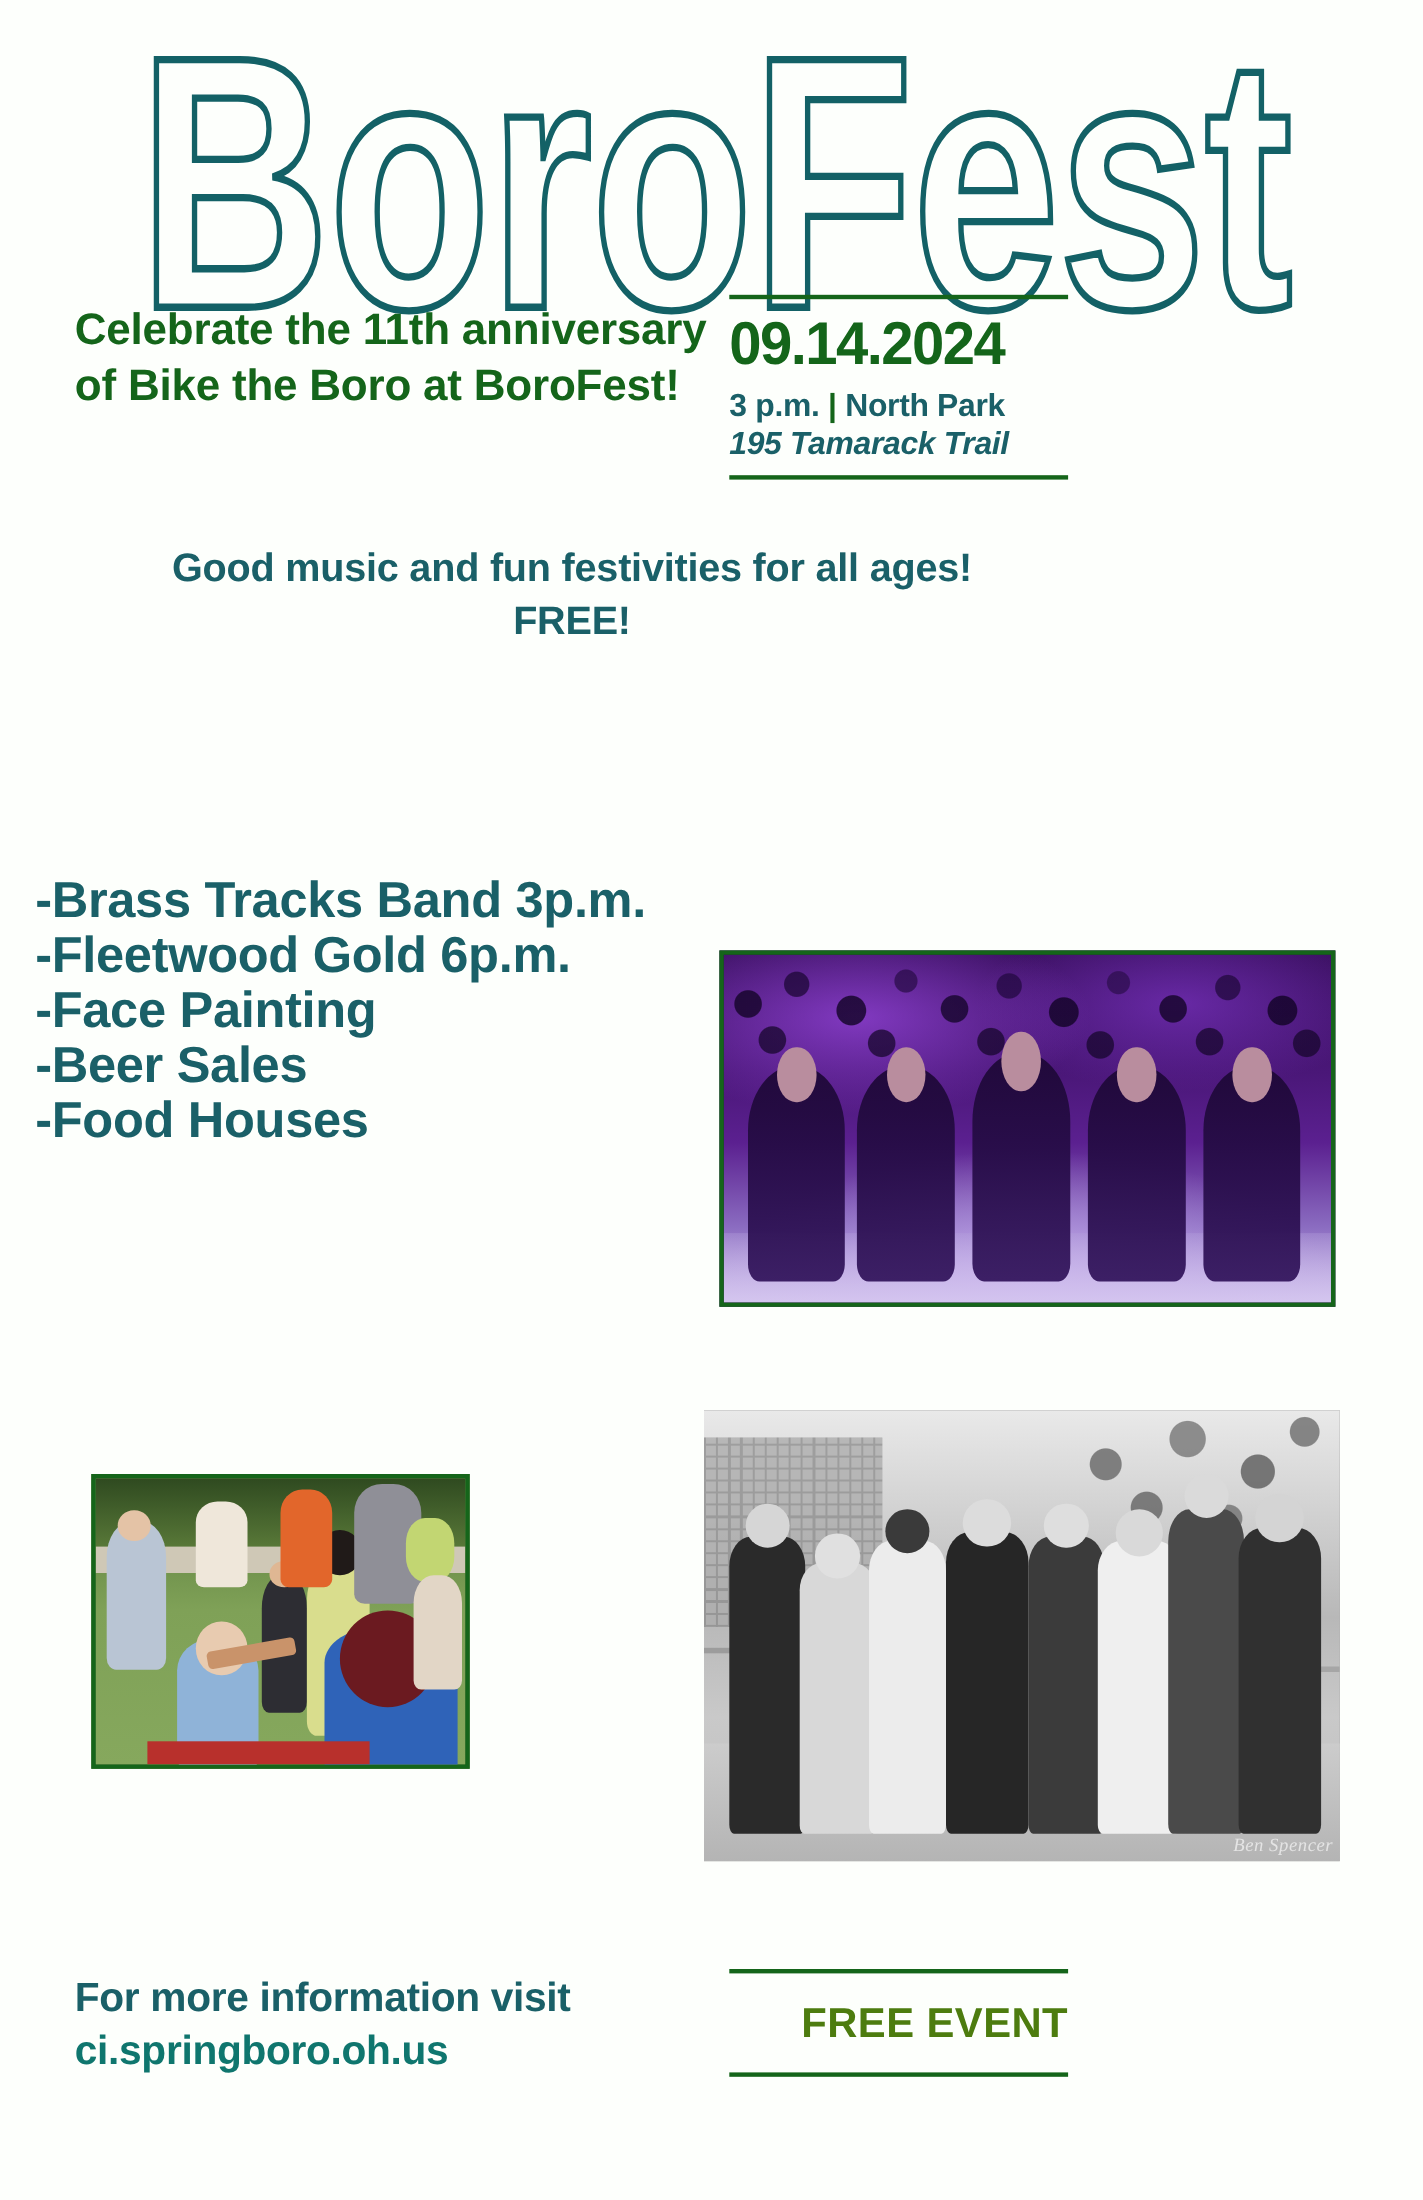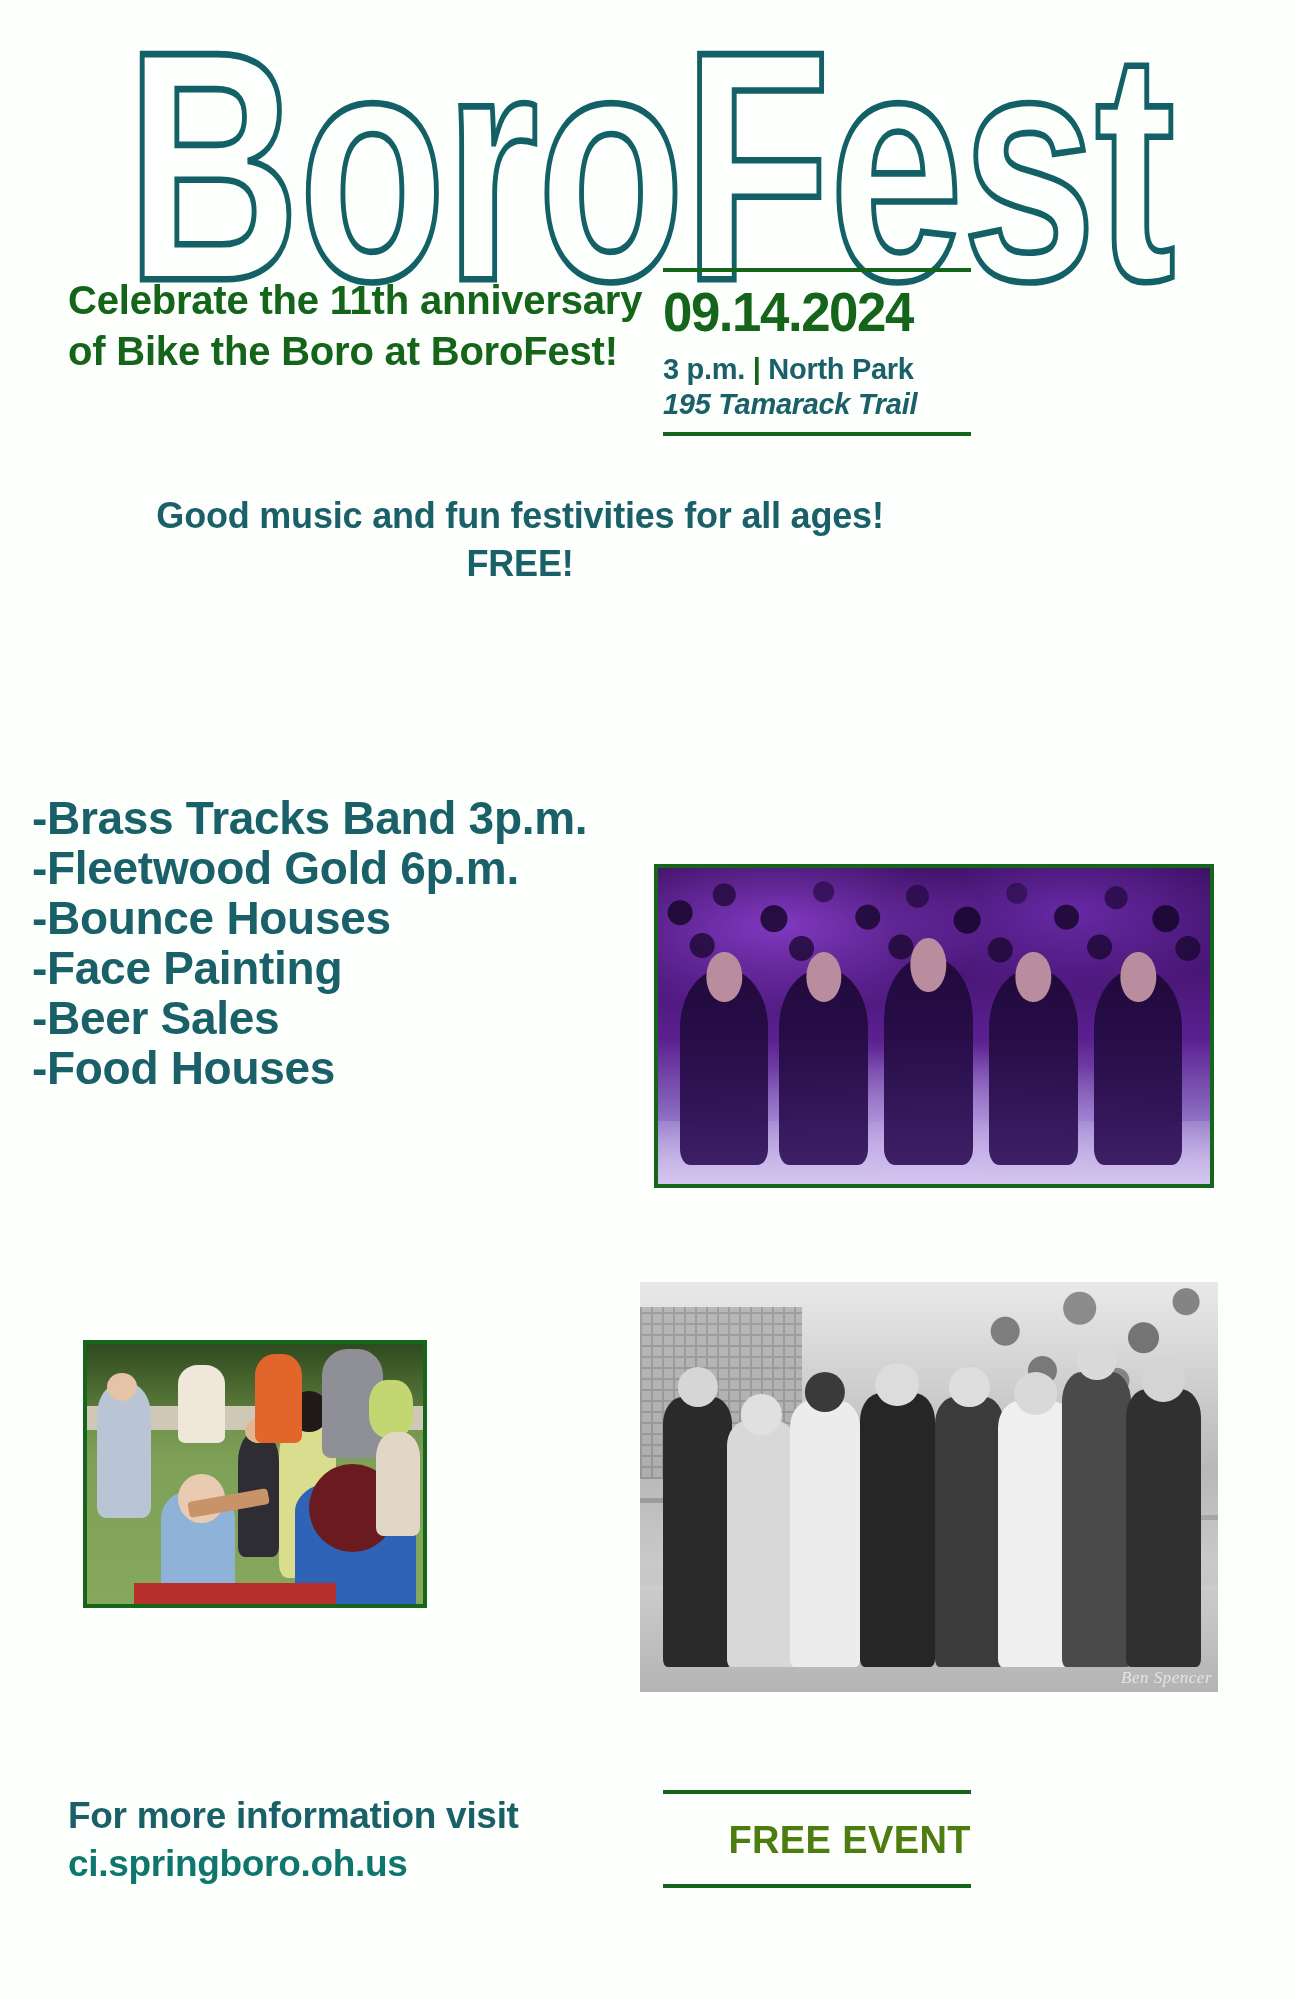--- a/index.html
+++ b/index.html
@@ -317,21 +317,20 @@
   </div>
 
   <div class="tagline">
     <div>Good music and fun festivities for all ages!</div>
     <div>FREE!</div>
   </div>
 
   <ul class="feature-list">
     <li>-Brass Tracks Band 3p.m.</li>
     <li>-Fleetwood Gold 6p.m.</li>
-    <li>-Bounce Houses</li>
     <li>-Face Painting</li>
     <li>-Beer Sales</li>
     <li>-Food Houses</li>
   </ul>
 
   <div class="photo" id="photo-fleetwood">
     <div class="pp-bg"></div>
     <div class="crowd"></div>
     <div class="stage"></div>
     <div class="member" style="left:4%;"></div>

